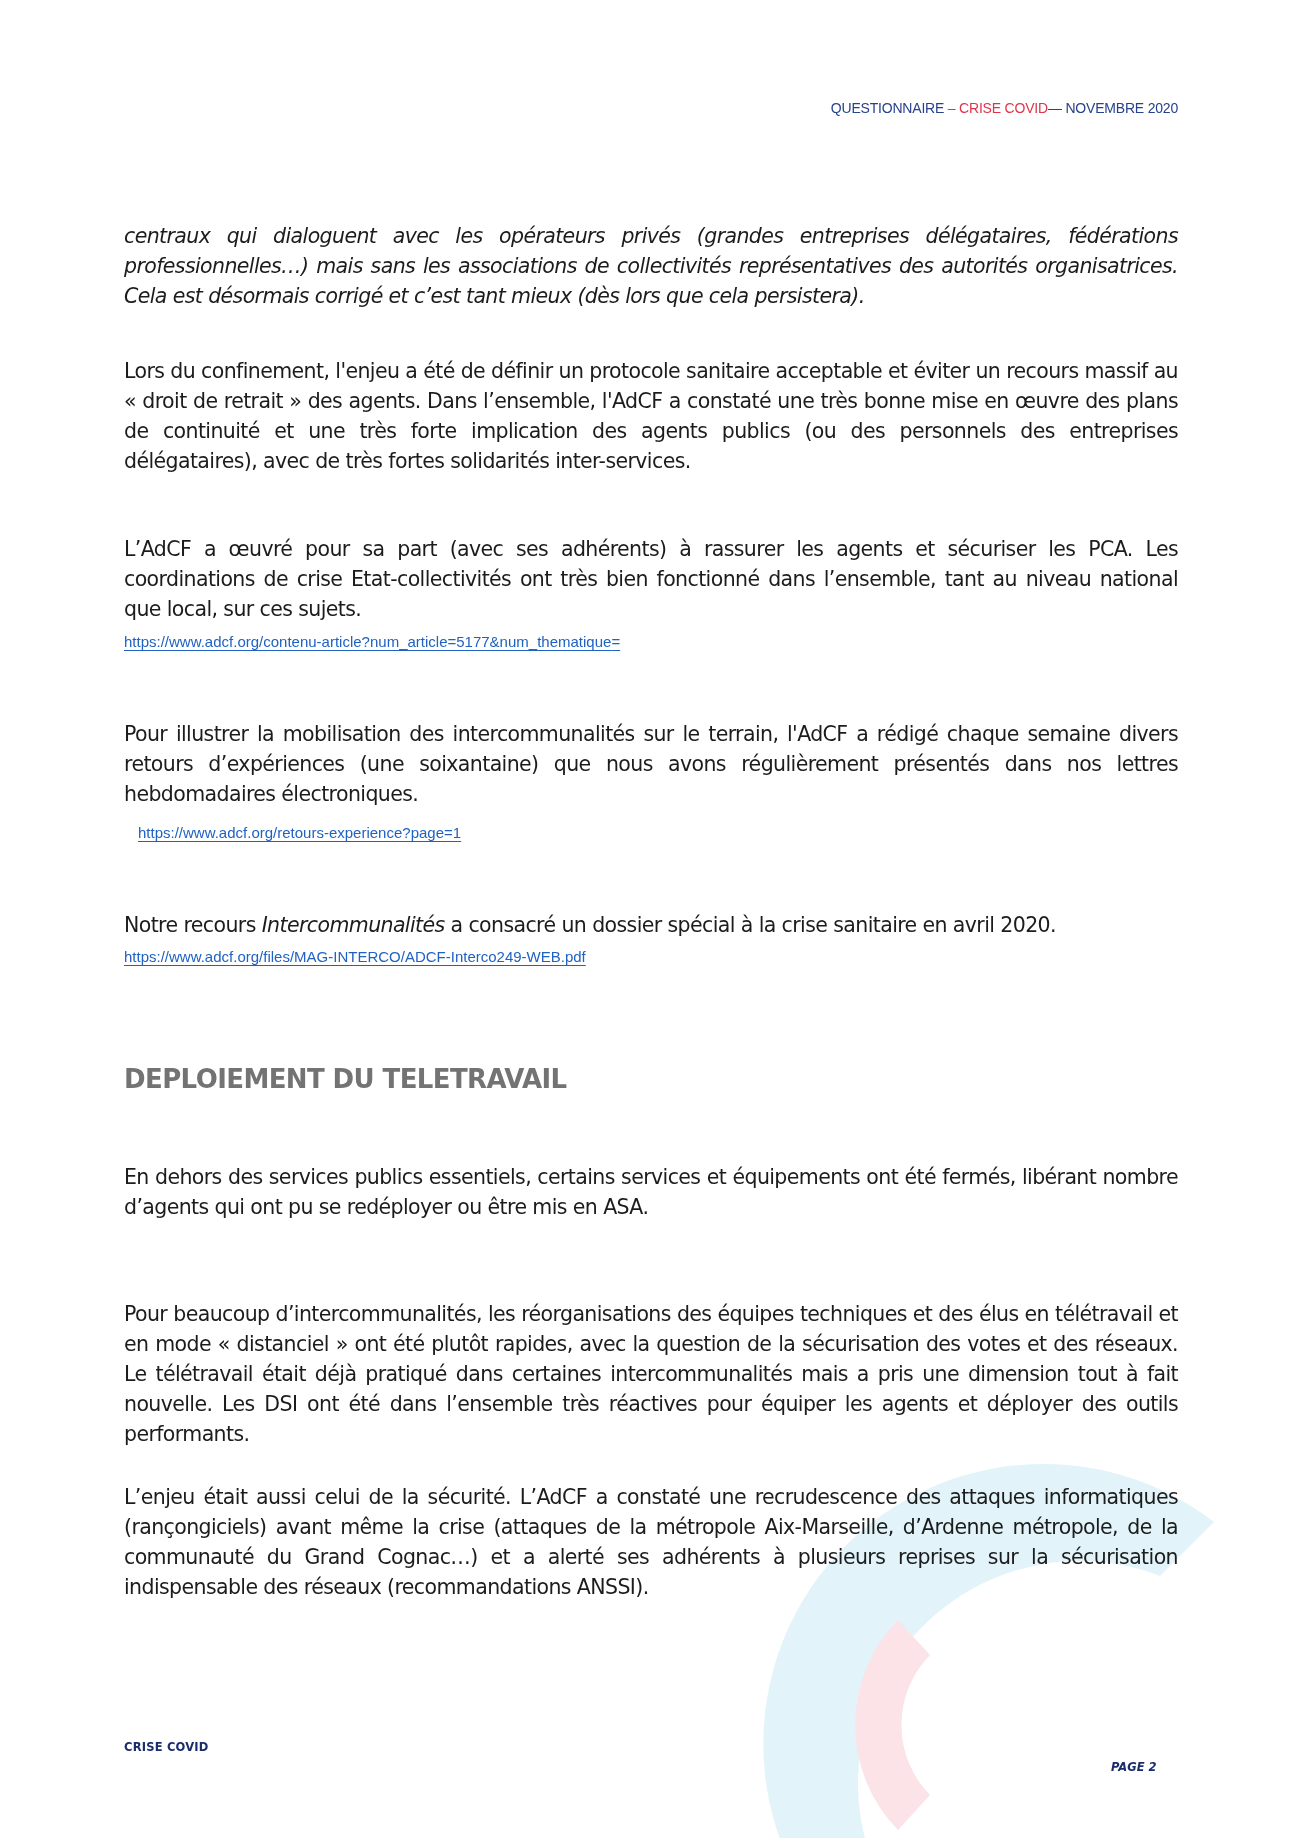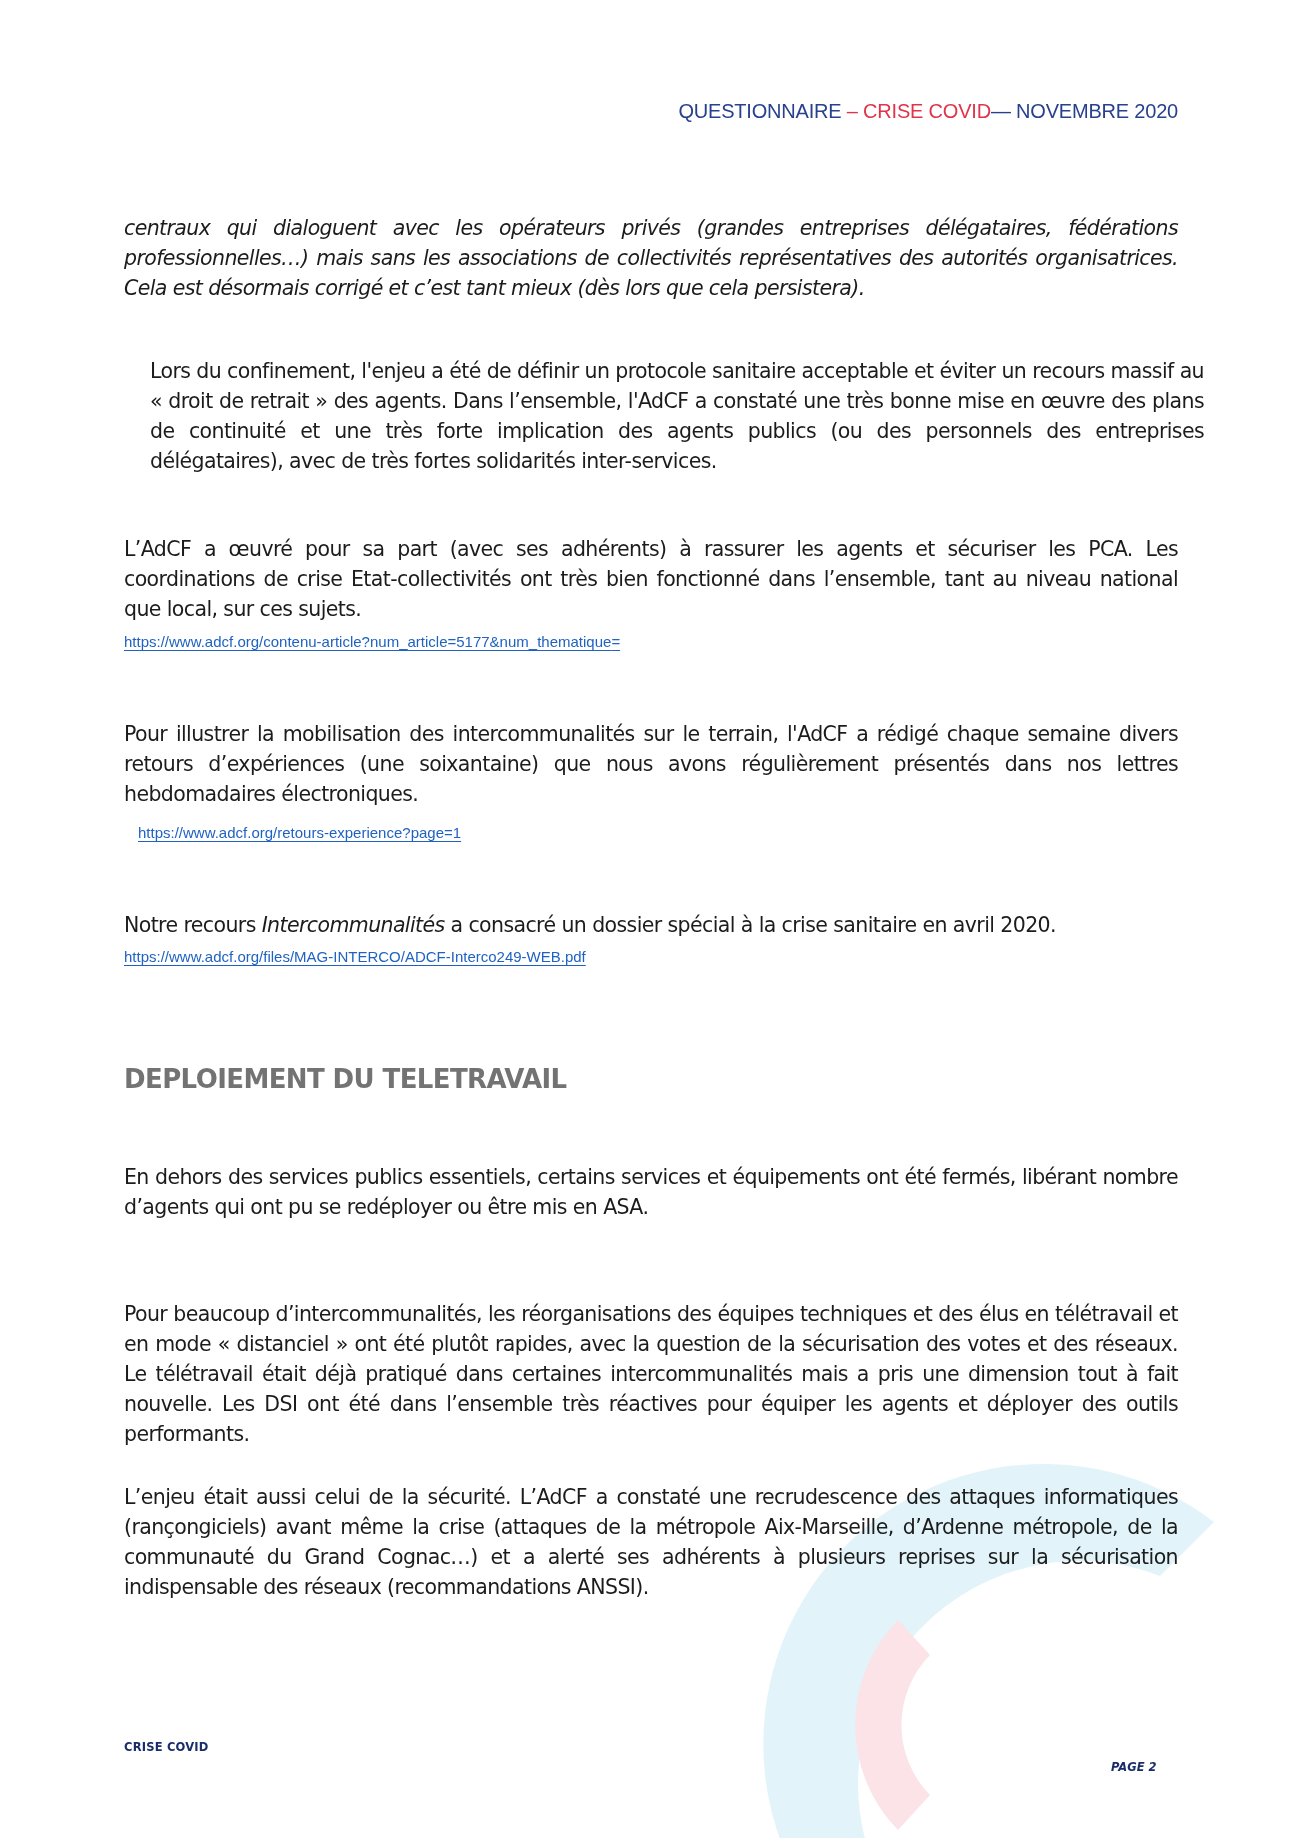--- a/index.html
+++ b/index.html
@@ -5,32 +5,32 @@
   html, body { margin: 0; padding: 0; }
   body {
     width: 1300px; height: 1838px; position: relative; overflow: hidden;
     background: #ffffff;
     font-family: "DejaVu Sans", sans-serif;
     color: #1a1a1a;
   }
   .deco { position: absolute; left: 0; top: 0; width: 1300px; height: 1838px; z-index: 0; pointer-events: none; }
   .page-header {
     position: absolute; right: 122px; top: 100px;
-    font-size: 20px; letter-spacing: -0.2px; z-index: 2;
+    font-size: 14px; letter-spacing: -0.2px; z-index: 2;
     font-family: "Liberation Sans", sans-serif;
   }
   .page-header .navy { color: #27418c; }
   .page-header .red { color: #e0344a; }
   .block {
     position: absolute; left: 124px; width: 1054px; z-index: 2;
     font-size: 20.5px; line-height: 30px; text-align: justify;
     font-family: "DejaVu Sans", sans-serif; letter-spacing: -0.6px;
     color: #1c1c1c;
   }
-  .block.italic { font-style: italic; }
+  .block.italic { font-style: italic; margin-top: 8px; }
   .block p { margin: 0; }
   .link {
     position: absolute; left: 124px; z-index: 2;
     font-family: "Liberation Sans", sans-serif; font-size: 15px;
     color: #1f62c2; text-decoration: underline; text-underline-offset: 3px;
   }
   .link .eq { text-decoration: none; color: #1f62c2; }
   .section-title {
     position: absolute; left: 124px; top: 1064px; z-index: 2;
     font-family: "DejaVu Sans", sans-serif; font-weight: bold;
@@ -65,21 +65,21 @@
 </svg>
 
 <div class="page-header">
   <span class="navy">QUESTIONNAIRE</span><span class="red"> – </span><span class="red">CRISE COVID</span><span class="navy">— </span><span class="navy">NOVEMBRE 2020</span>
 </div>
 
 <div class="block italic" style="top:213px;">
   <p>centraux qui dialoguent avec les opérateurs privés (grandes entreprises délégataires, fédérations professionnelles…) mais sans les associations de collectivités représentatives des autorités organisatrices. Cela est désormais corrigé et c’est tant mieux (dès lors que cela persistera).</p>
 </div>
 
-<div class="block" style="top:356px;margin-left:26px;">
+<div class="block" style="top:356px;">
   <p>Lors du confinement, l'enjeu a été de définir un protocole sanitaire acceptable et éviter un recours massif au « droit de retrait » des agents. Dans l’ensemble, l'AdCF a constaté une très bonne mise en œuvre des plans de continuité et une très forte implication des agents publics (ou des personnels des entreprises délégataires), avec de très fortes solidarités inter-services.</p>
 </div>
 
 <div class="block" style="top:534px;">
   <p>L’AdCF a œuvré pour sa part (avec ses adhérents) à rassurer les agents et sécuriser les PCA. Les coordinations de crise Etat-collectivités ont très bien fonctionné dans l’ensemble, tant au niveau national que local, sur ces sujets.</p>
 </div>
 
 <div class="link" style="top:633px;">
   <span>https://www.adcf.org/contenu-article?num_article=5177&amp;num_thematique</span><span class="eq">=</span>
 </div>

